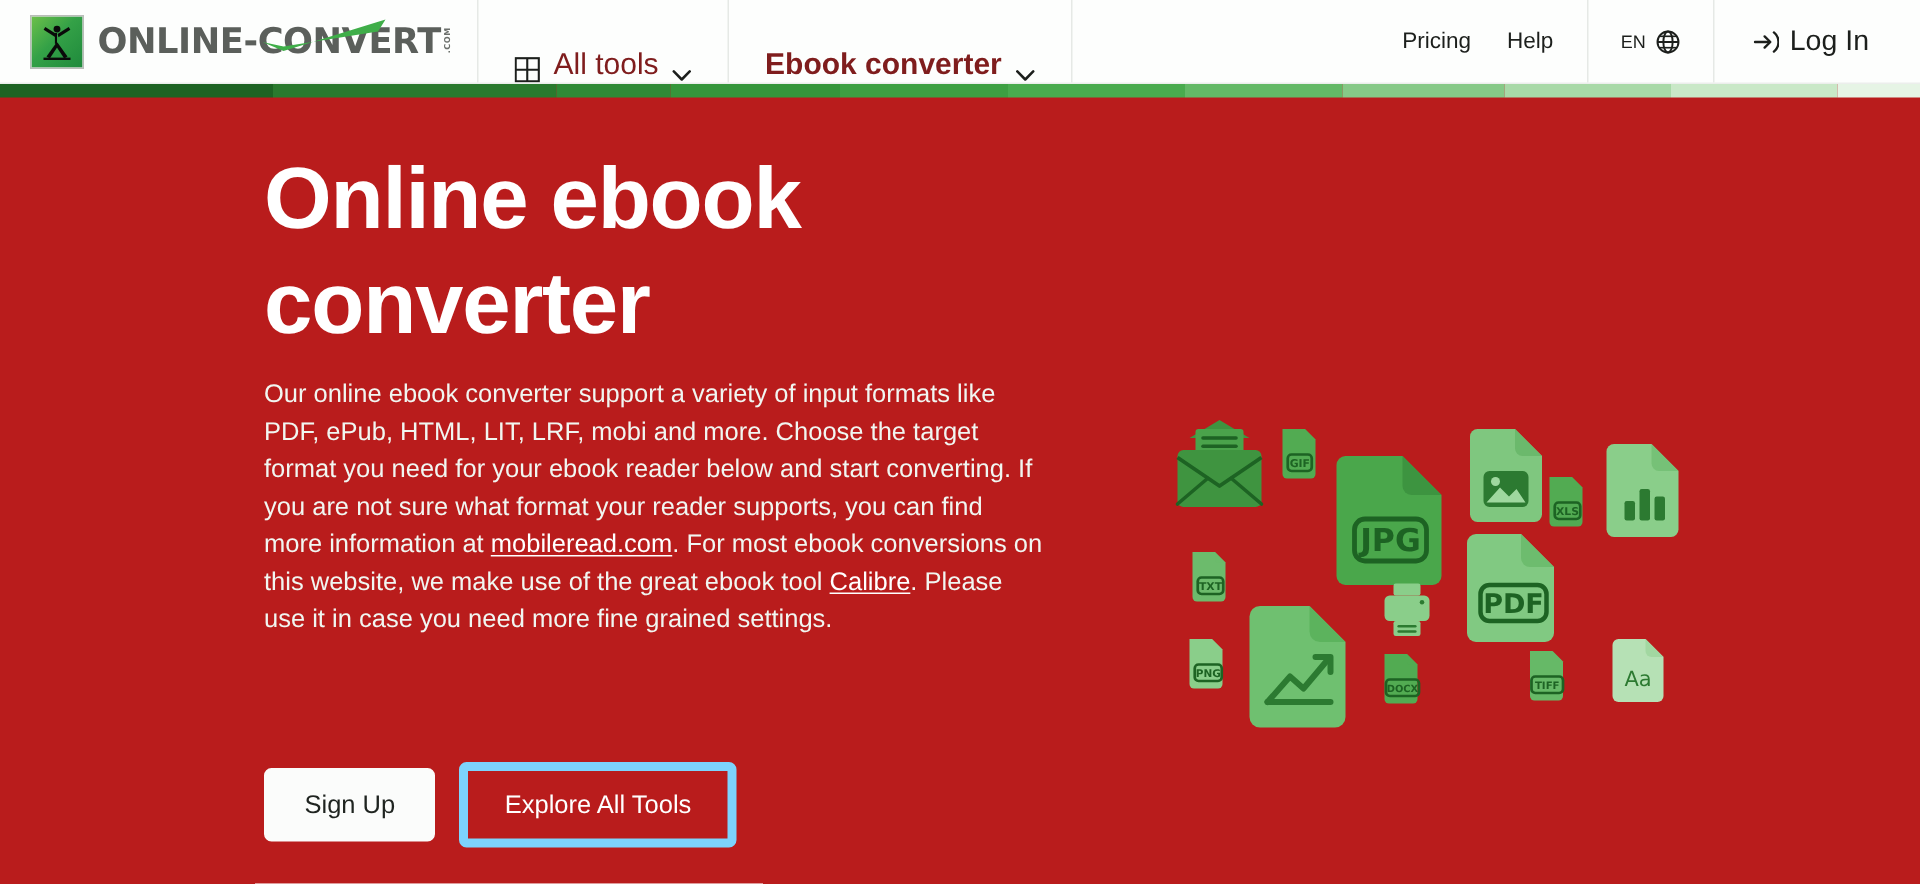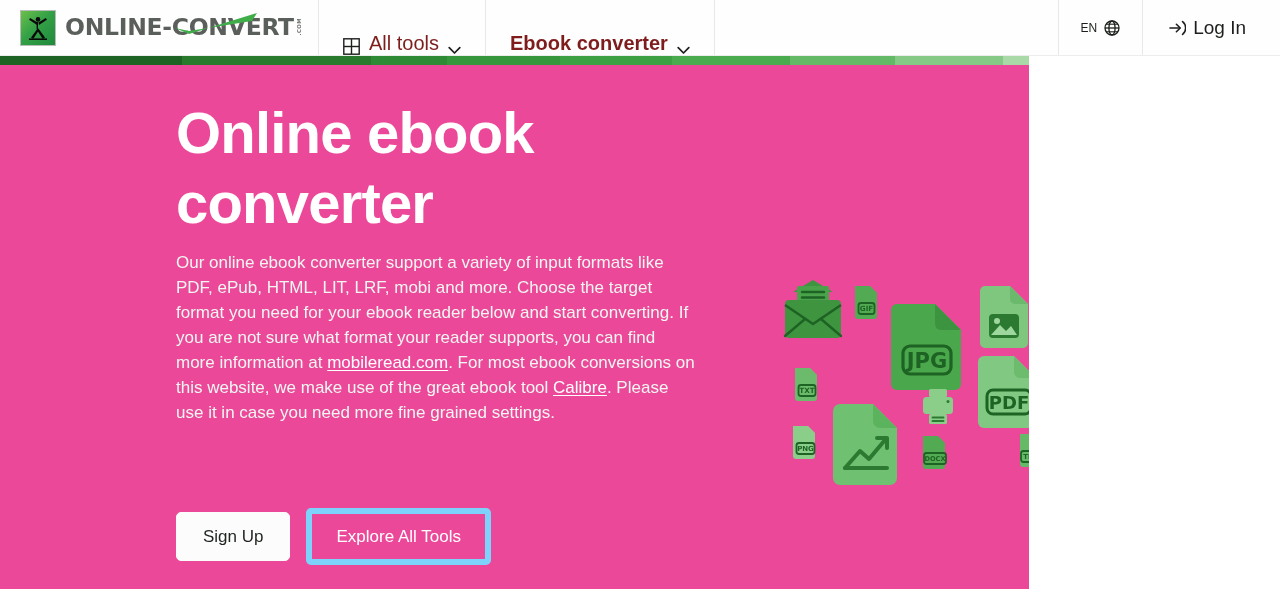--- a/index.html
+++ b/index.html
@@ -104,23 +104,23 @@
     padding: 0 34px 0 26px;
     font-size: 19px; color: #1c1f1c; cursor: pointer; height: 100%;
     white-space: nowrap;
   }
 
   svg.ic { display: block; }
 
   
   .hero {
     position: relative;
-    width: 1029px;
+    width: 1280px;
     height: 533px;
-    background: #ec4899;
+    background: #b91c1c;
     overflow: hidden;
   }
   .topstrip {
     position: absolute; top: 0; left: 0;
     width: 1280px; height: 9px;
     display: flex;
   }
   .topstrip span { display: block; height: 100%; }
 
   .hero-inner {
@@ -243,20 +243,24 @@
       <svg class="ic" width="13" height="9" viewBox="0 0 13 9" aria-hidden="true">
         <path d="M1.2 1.6 L6.5 7 L11.8 1.6" fill="none" stroke="#1c1f1c" stroke-width="1.7" stroke-linecap="round" stroke-linejoin="round"></path>
       </svg>
     </span>
   </div>
 
   <div class="vdiv"></div>
 
   <div class="nav-spacer"></div>
 
+  <div class="hdr-right-links">
+    <span class="hdr-link">Pricing</span>
+    <span class="hdr-link">Help</span>
+  </div>
 
   <div class="vdiv"></div>
 
   <div class="lang-group">
     <span>EN</span>
     <span>
       <svg class="ic" width="16" height="16" viewBox="0 0 16 16" aria-hidden="true">
         <circle cx="8" cy="8" r="7" fill="none" stroke="#1c1f1c" stroke-width="1.3"></circle>
         <ellipse cx="8" cy="8" rx="3.1" ry="7" fill="none" stroke="#1c1f1c" stroke-width="1.3"></ellipse>
         <line x1="1" y1="8" x2="15" y2="8" stroke="#1c1f1c" stroke-width="1.3"></line>

